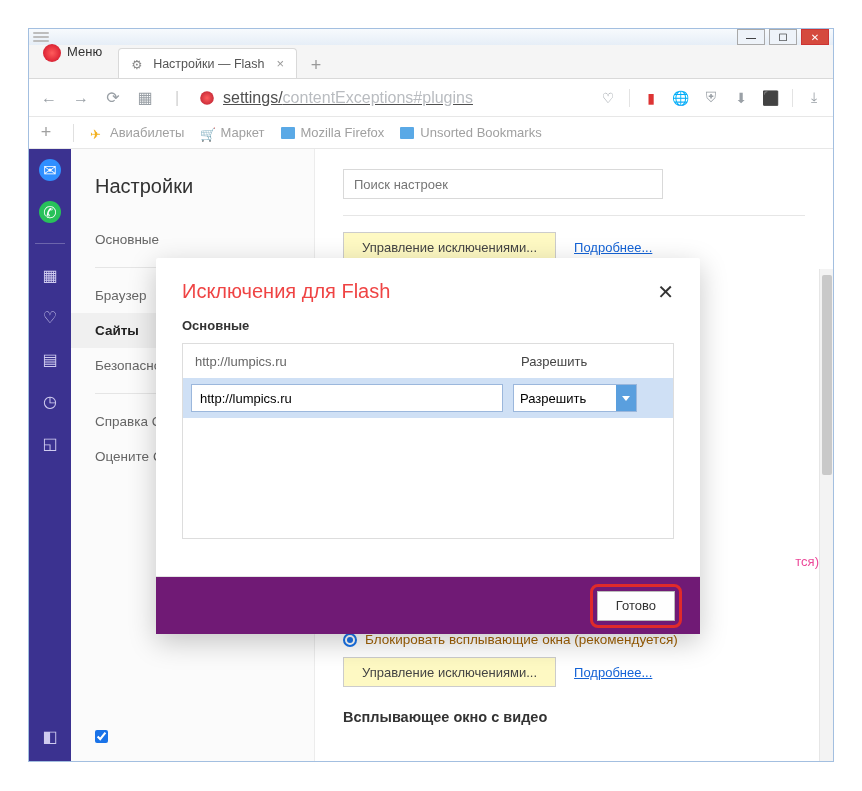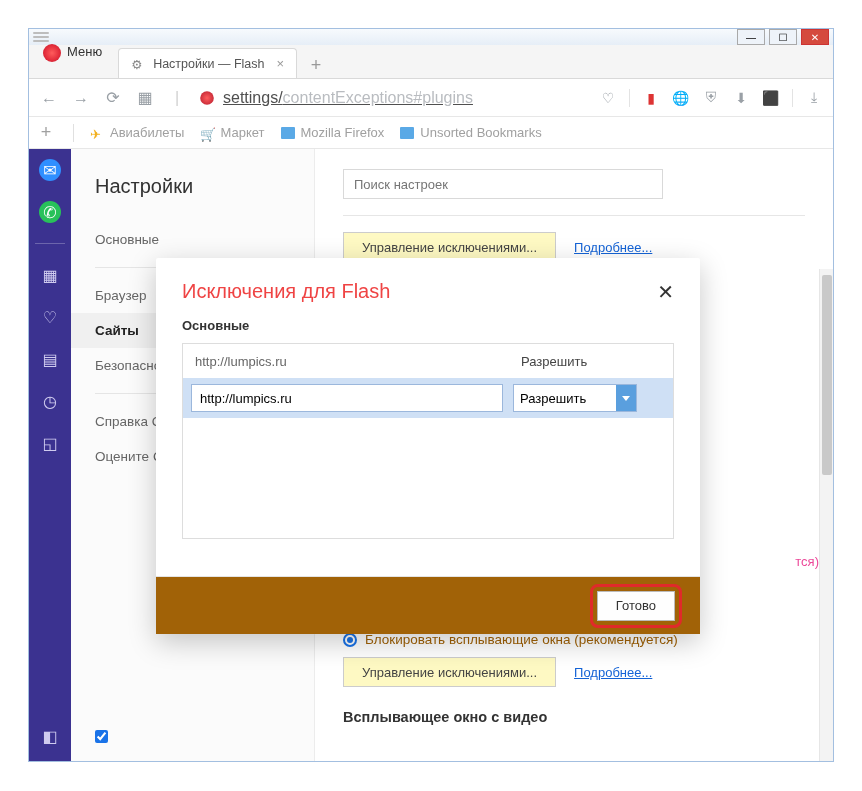--- a/index.html
+++ b/index.html
@@ -76,21 +76,21 @@
 .col-head .c1 { width:344px;}
 .rows { border:1px solid #ddd; margin:4px 26px 0; height:196px; background:#fff;}
 .row-plain { display:flex; align-items:center; height:34px; font-size:13px; color:#444;}
 .row-plain .c1 { width:332px; padding-left:12px; color:#666;}
 .row-plain .c2 { padding-left:6px;}
 .row-sel { display:flex; align-items:center; height:40px; background:#cfe0f5;}
 .row-sel input.txt { height:28px; width:312px; margin-left:8px; border:1px solid #9bb7dc; padding:0 8px; font-size:13px; background:#fff;}
 .row-sel .sel { height:28px; width:124px; margin-left:10px; border:1px solid #9bb7dc; background:#fff; font-size:13px; padding:0 6px; position:relative; display:flex; align-items:center;}
 .row-sel .sel::after { content:""; position:absolute; right:0; top:0; width:20px; height:100%; background:#5a9fde;}
 .row-sel .sel::before { content:""; position:absolute; right:6px; top:11px; border-left:4px solid transparent; border-right:4px solid transparent; border-top:5px solid #fff; z-index:1;}
-.modal-foot { position:absolute; bottom:0; left:0; right:0; height:58px; background:#a16207; border-top:1px solid #e4e4e4; display:flex; align-items:center; justify-content:flex-end; padding:0 18px;}
+.modal-foot { position:absolute; bottom:0; left:0; right:0; height:58px; background:#701a75; border-top:1px solid #e4e4e4; display:flex; align-items:center; justify-content:flex-end; padding:0 18px;}
 .done { height:30px; padding:0 18px; border:1px solid #bbb; background:#fefefe; font-size:13px; color:#333;}
 .done-ring { border:3px solid #e02a2a; border-radius:8px; padding:4px;}
 
 </style>
 </head>
 <body>
 
 <div class="window-frame">
 
   <div class="titlebar">

